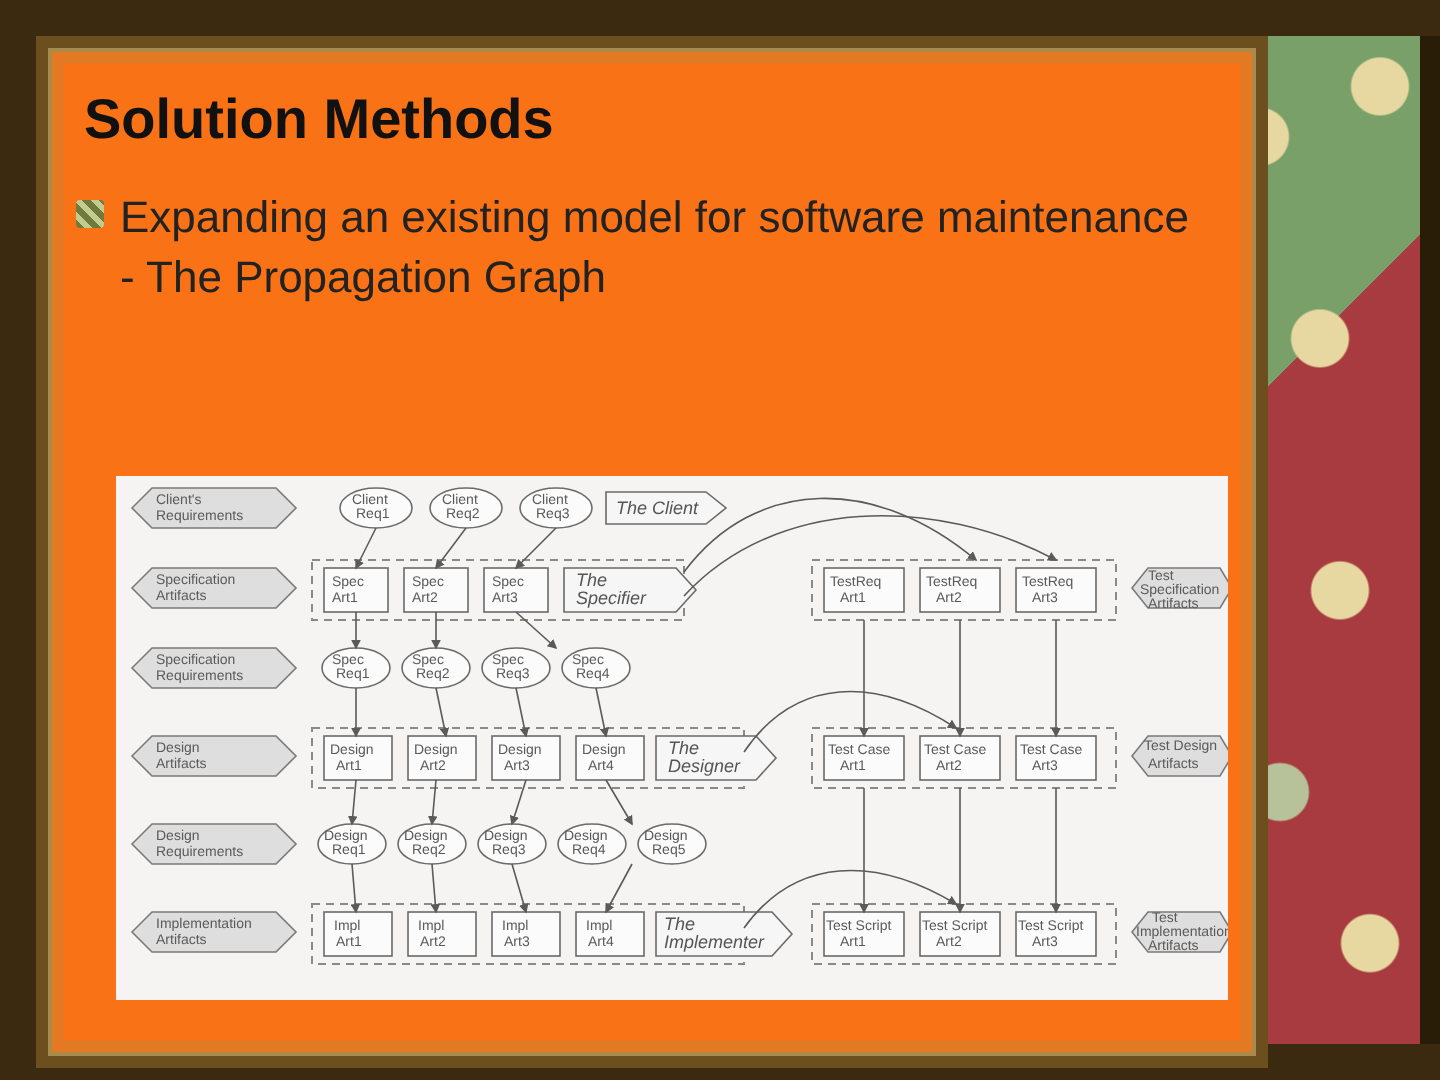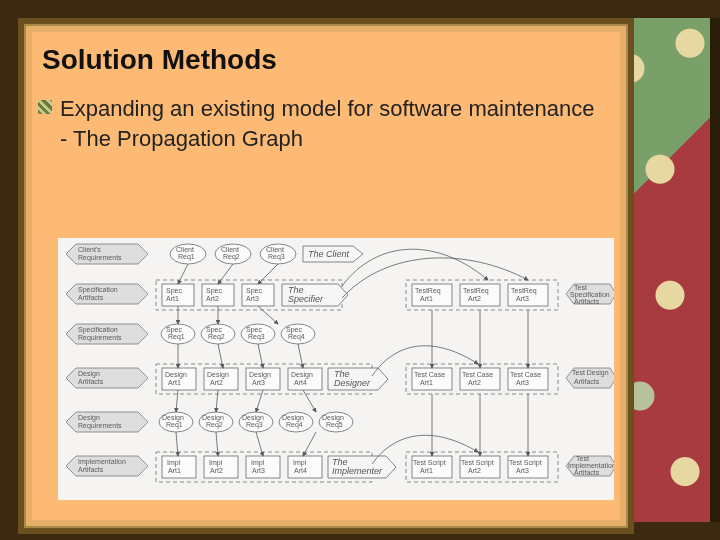--- a/index.html
+++ b/index.html
@@ -7,21 +7,21 @@
   .decor{position:absolute;top:18px;right:0;width:100px;height:504px;
     background:
       radial-gradient(circle at 20% 10%,#e7d7a0 0 14px,transparent 15px),
       radial-gradient(circle at 80% 5%,#e7d7a0 0 14px,transparent 15px),
       radial-gradient(circle at 50% 30%,#e7d7a0 0 14px,transparent 15px),
       radial-gradient(circle at 60% 55%,#e7d7a0 0 14px,transparent 15px),
       radial-gradient(circle at 30% 75%,#b8c29a 0 14px,transparent 15px),
       radial-gradient(circle at 75% 90%,#e7d7a0 0 14px,transparent 15px),
       linear-gradient(135deg,#7aa06a 0 33%,#a83b3f 33% 66%,#a83b3f 66% 100%);
     border-left:8px solid #caa96a;border-right:10px solid #2a1d07}
-  .frame{position:absolute;top:18px;left:18px;width:604px;height:504px;border:6px solid #6b4f1f;background:#fdba74;box-shadow:inset 0 0 0 2px #caa96a}
+  .frame{position:absolute;top:18px;left:18px;width:604px;height:504px;border:6px solid #6b4f1f;background:#f97316;box-shadow:inset 0 0 0 2px #caa96a}
   .frame::after{content:"";position:absolute;inset:0;pointer-events:none;border:2px solid #a88b4b;box-shadow:inset 0 0 0 6px rgba(168,139,75,.25)}
   .content{position:absolute;inset:14px;overflow:hidden}
   h1{margin:6px 4px 18px 4px;font-size:28px;font-weight:700;color:#111}
   .body{margin:0 8px 28px 22px;color:#222}
   .bullet-row{position:relative;font-size:22px;line-height:1.35}
   .bullet-row::before{content:"";position:absolute;left:-22px;top:6px;width:14px;height:14px;
     background:repeating-linear-gradient(45deg,#6f7a3b 0 3px,#c2cc8f 3px 6px);
     border-radius:2px}
   .diagram{position:absolute;left:20px;bottom:14px;width:560px;height:262px;background:#f5f4f2}
   .diagram svg{position:absolute;inset:0}

